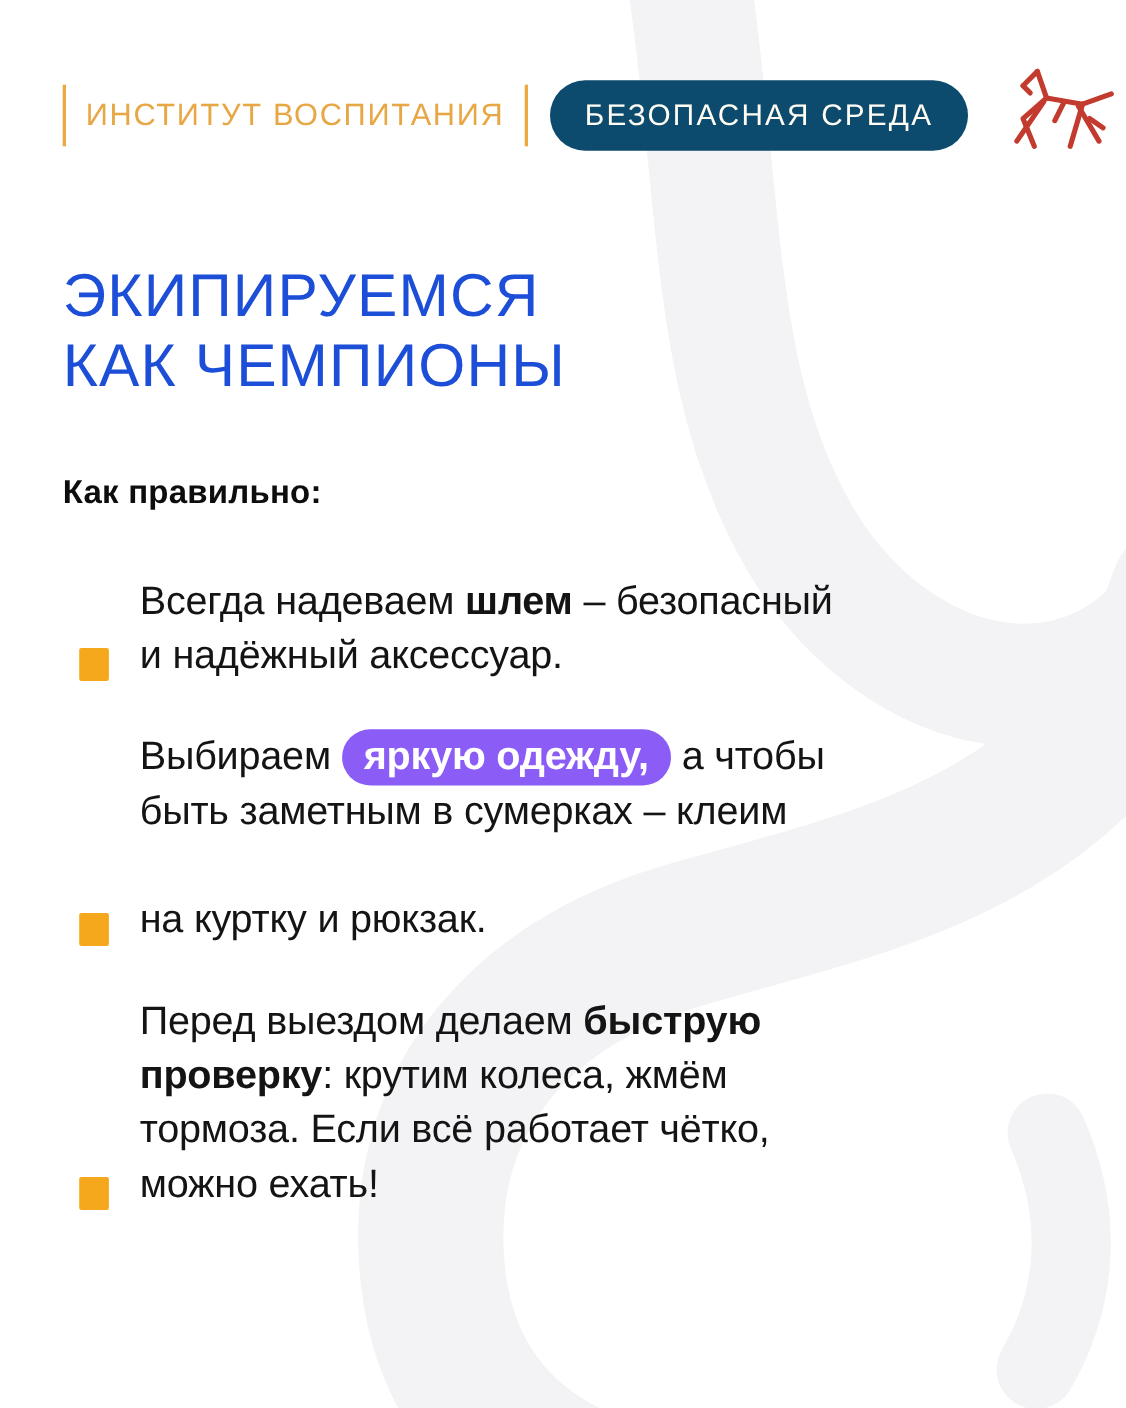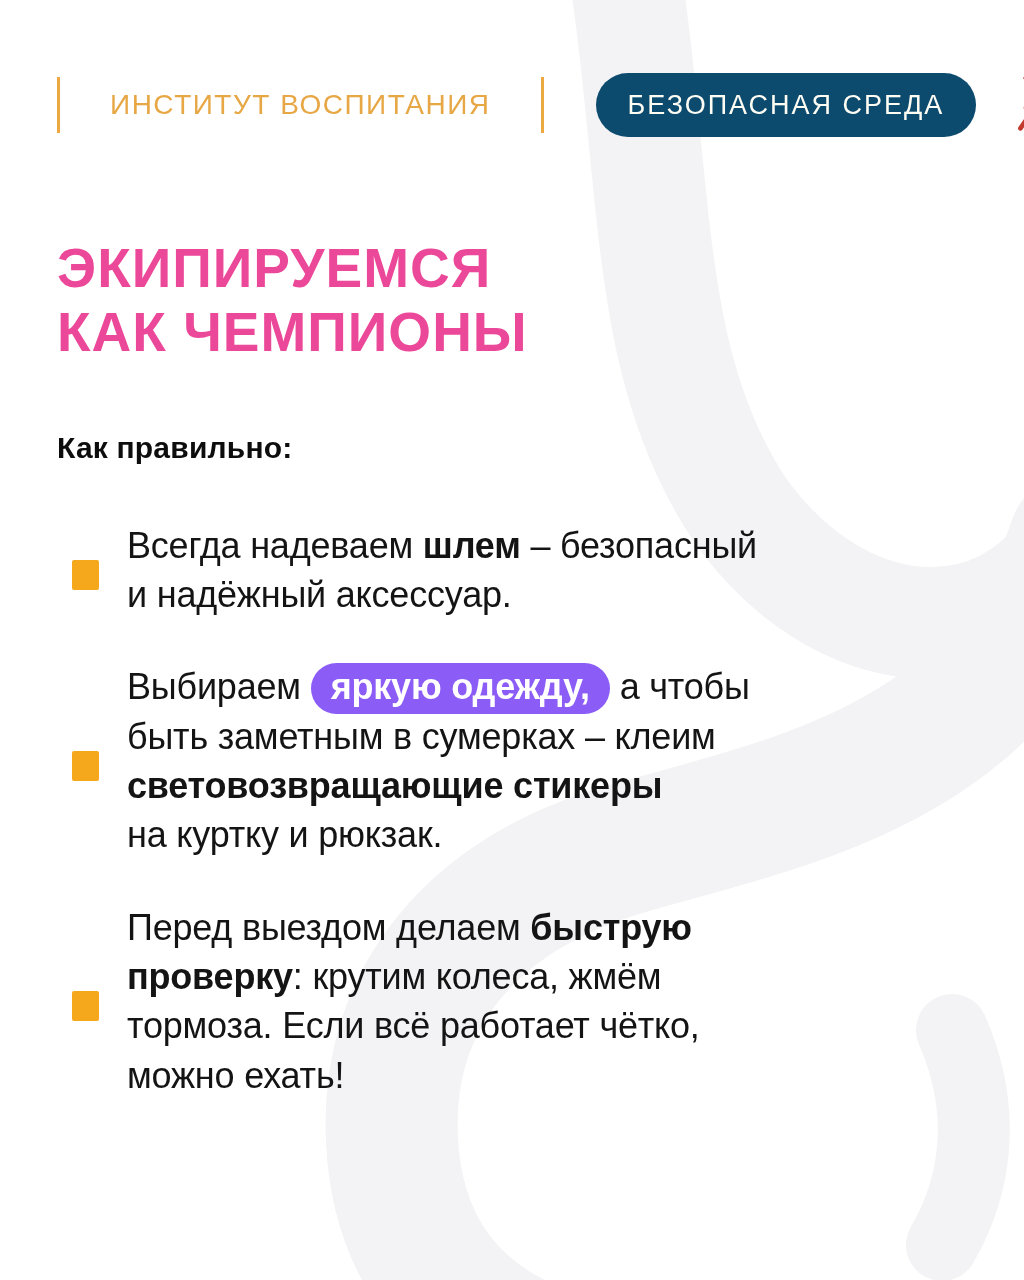--- a/index.html
+++ b/index.html
@@ -13,53 +13,53 @@
   .page{position:relative;width:1024px;height:1280px;}
   .watermark{position:absolute;top:0;left:0;z-index:0;}
   .content{position:relative;z-index:1;}
 
   
   .header{
     display:flex;align-items:center;
     padding:52px 36px 0 57px;
     justify-content:flex-start;
   }
-  .brand{display:flex;align-items:center;gap:32px;}
+  .brand{display:flex;align-items:center;}
   .vbar{width:3px;height:56px;background:#ECA93F;display:inline-block;}
   .brand-text{
     font-size:28px;font-weight:400;letter-spacing:1.5px;
     color:#E7A744;margin:0 18px;white-space:nowrap;
   }
   .badge{
     background:#0c4a6e;color:#FFFDF4;
     font-size:27px;letter-spacing:2px;font-weight:400;
     border-radius:34px;padding:17px 32px 16px;
     margin-left:20px;white-space:nowrap;
   }
   .logo{margin-left:22px;flex:0 0 auto;}
 
   
   .title{
     margin:78px 0 0 57px;
-    font-size:55px;line-height:1.17;font-weight:700;
-    letter-spacing:1px;color:#ec4899;
+    font-size:55px;line-height:1.17;font-weight:400;
+    letter-spacing:1px;color:#1d4ed8;
     white-space:pre-line;
   }
   .section-heading{
     margin:66px 0 0 57px;
     font-size:30px;font-weight:800;color:#0d0d0d;
     letter-spacing:.2px;
   }
 
   
   .checklist{
     list-style:none;margin:56px 0 0 0;padding:0 40px 0 72px;
   }
   .checklist li{
-    display:flex;align-items:center;
+    display:flex;align-items:flex-end;
     margin-bottom:43px;
   }
   .bullet{
     flex:0 0 auto;width:27px;height:30px;
     background:#F5A81C;border-radius:2px;
     margin:10px 0 0 0;
   }
   .li-text{
     margin-left:28px;
     font-size:36px;line-height:1.37;color:#141414;
@@ -117,21 +117,21 @@
 
     <h2 class="section-heading">Как правильно:</h2>
 
     <ul class="checklist">
       <li>
         <span class="bullet"></span>
         <div class="li-text"><span class="seg-normal">Всегда надеваем </span><span class="seg-bold">шлем</span><span class="seg-normal"> – безопасный</span><br><span class="seg-normal">и надёжный аксессуар.</span></div>
       </li>
       <li>
         <span class="bullet"></span>
-        <div class="li-text"><span class="seg-normal">Выбираем </span><span class="seg-highlight">яркую одежду,</span><span class="seg-normal"> а чтобы</span><br><span class="seg-normal">быть заметным в сумерках – клеим</span><br><span class="seg-bold">световозвращающие стикеры</span><br><span class="seg-normal">на куртку и рюкзак.</span></div>
+        <div class="li-text"><span class="seg-normal">Выбираем </span><span class="seg-highlight">яркую одежду,</span><span class="seg-normal"> а чтобы</span><br><span class="seg-normal">быть заметным в сумерках – клеим</span><br><br><span class="seg-normal">на куртку и рюкзак.</span></div>
       </li>
       <li>
         <span class="bullet"></span>
         <div class="li-text"><span class="seg-normal">Перед выездом делаем </span><span class="seg-bold">быструю</span><br><span class="seg-bold">проверку</span><span class="seg-normal">: крутим колеса, жмём</span><br><span class="seg-normal">тормоза. Если всё работает чётко,</span><br><span class="seg-normal">можно ехать!</span></div>
       </li>
     </ul>
 
   </div>
 </div>
 

